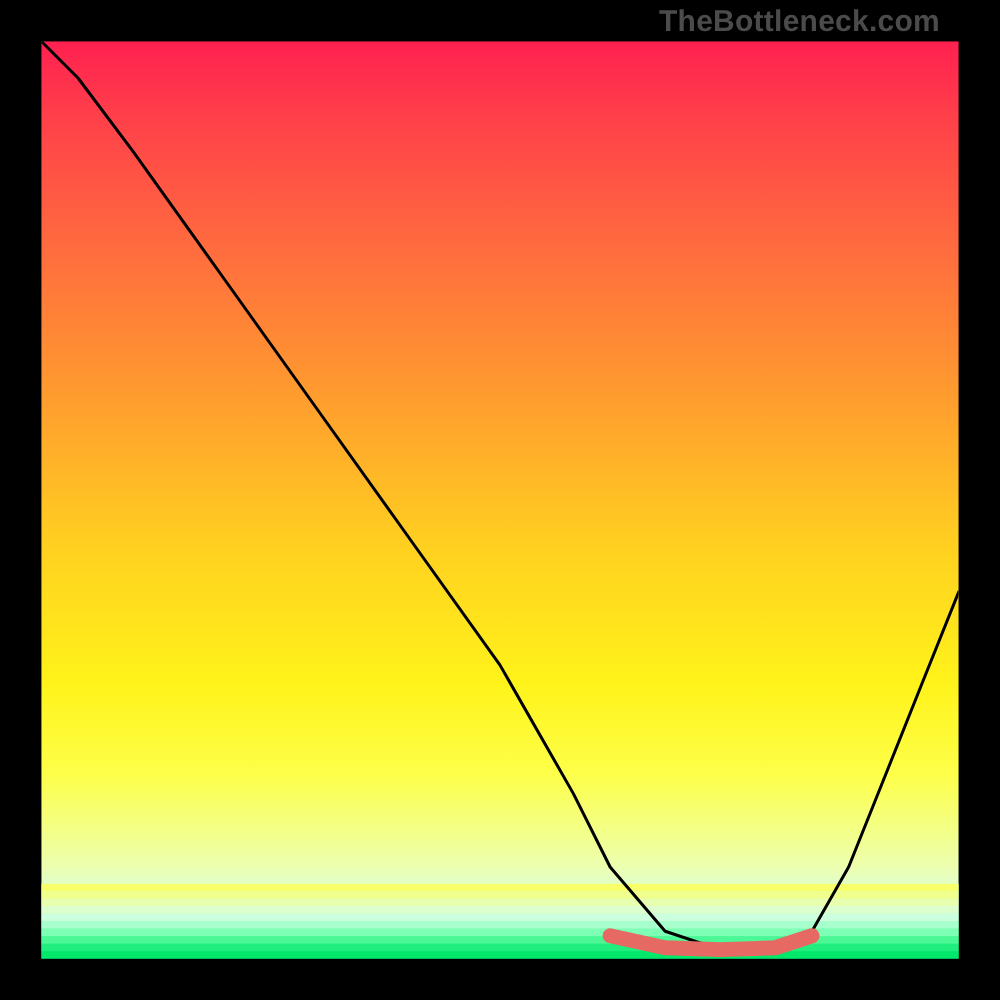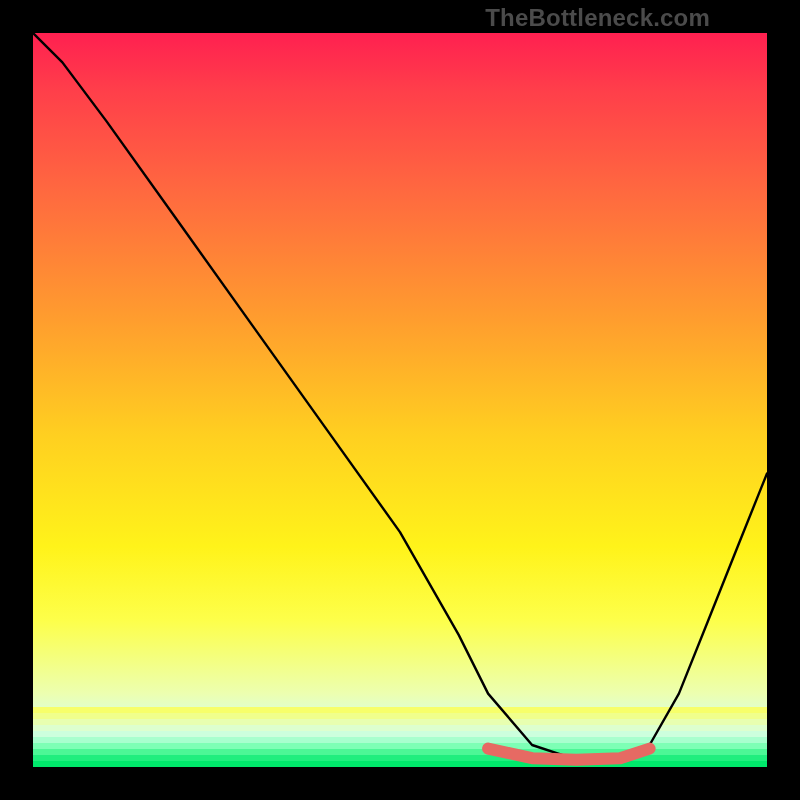--- a/index.html
+++ b/index.html
@@ -9,20 +9,21 @@
     height: 800px;
     background: #000;
     font-family: Arial, Helvetica, sans-serif;
     overflow: hidden;
   }
   .frame {
     position: relative;
     width: 724px;
     height: 800px;
     background: #000;
+    padding-left: 42px;
   }
   .watermark {
     position: absolute;
     top: 4px;
     right: 14px;
     color: #4b4b4b;
     font-size: 24px;
     font-weight: 600;
     letter-spacing: 0.2px;
     z-index: 20;

